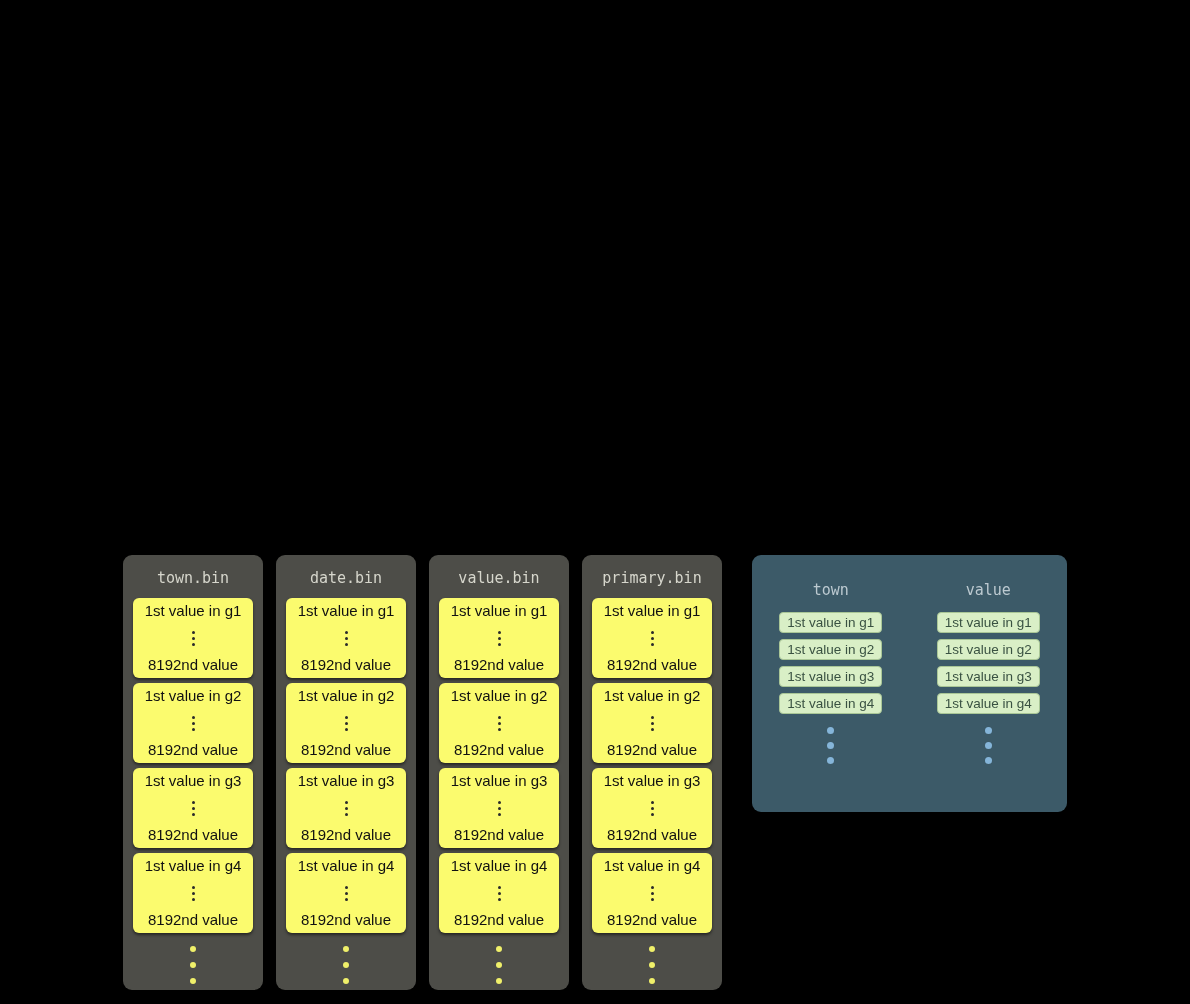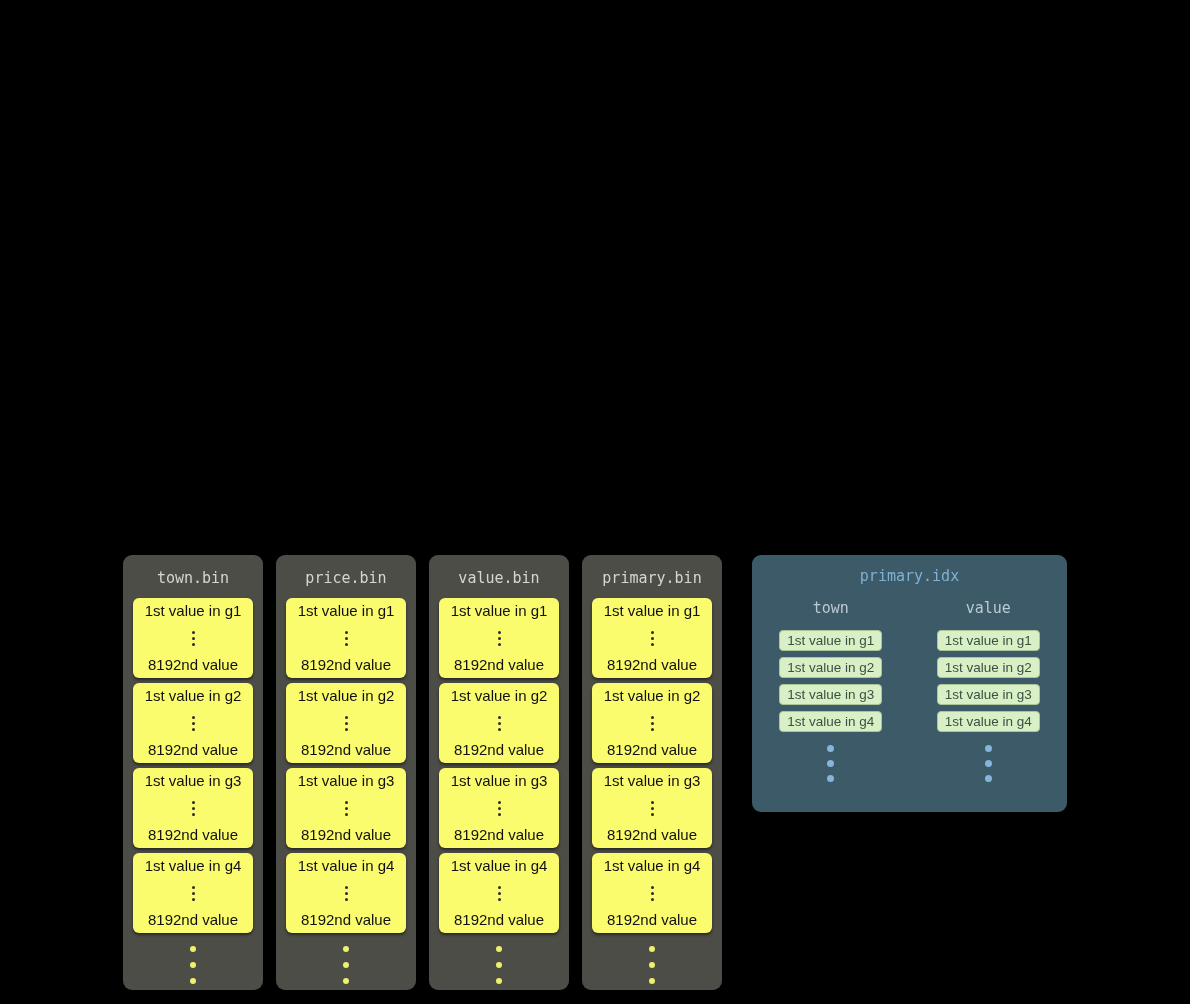--- a/index.html
+++ b/index.html
@@ -115,21 +115,21 @@
         <span class="g-last">8192nd value</span>
       </div>
       <div class="more-dots">
           <i></i>
           <i></i>
           <i></i>
         </div>
     </div>
 
     <div class="bin-file">
-      <div class="bin-title">price.bin</div>
+      <div class="bin-title">date.bin</div>
       <div class="granule">
         <span class="g-first">1st value in g1</span>
         <span class="g-dots">
             <i></i>
             <i></i>
             <i></i>
           </span>
         <span class="g-last">8192nd value</span>
       </div>
       <div class="granule">
@@ -252,21 +252,20 @@
       <div class="more-dots">
           <i></i>
           <i></i>
           <i></i>
         </div>
     </div>
 
   </div>
 
   <div class="idx-file">
-    <div class="idx-title">primary.idx</div>
     <div class="idx-columns">
 
       <div class="idx-col">
         <div class="idx-col-header">town</div>
         <div class="idx-entry">1st value in g1</div>
         <div class="idx-entry">1st value in g2</div>
         <div class="idx-entry">1st value in g3</div>
         <div class="idx-entry">1st value in g4</div>
         <div class="idx-dots">
             <i></i>

